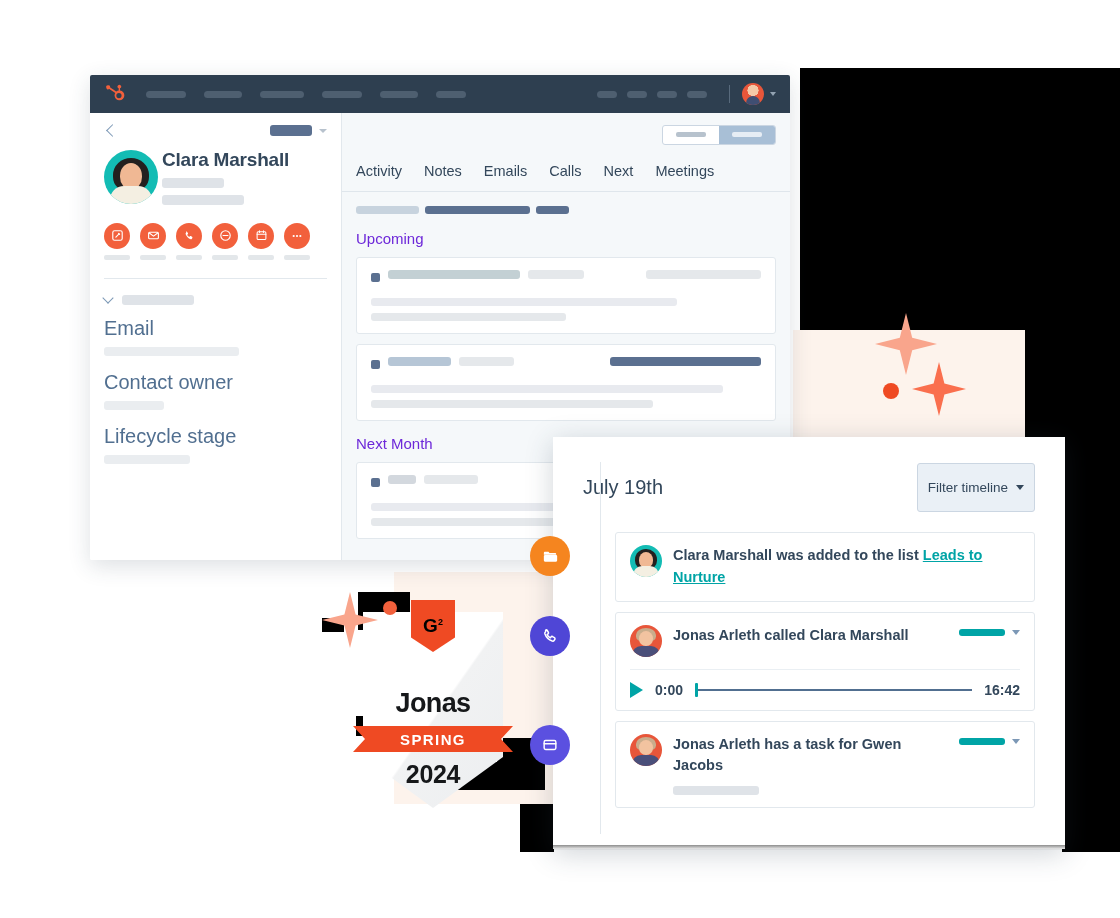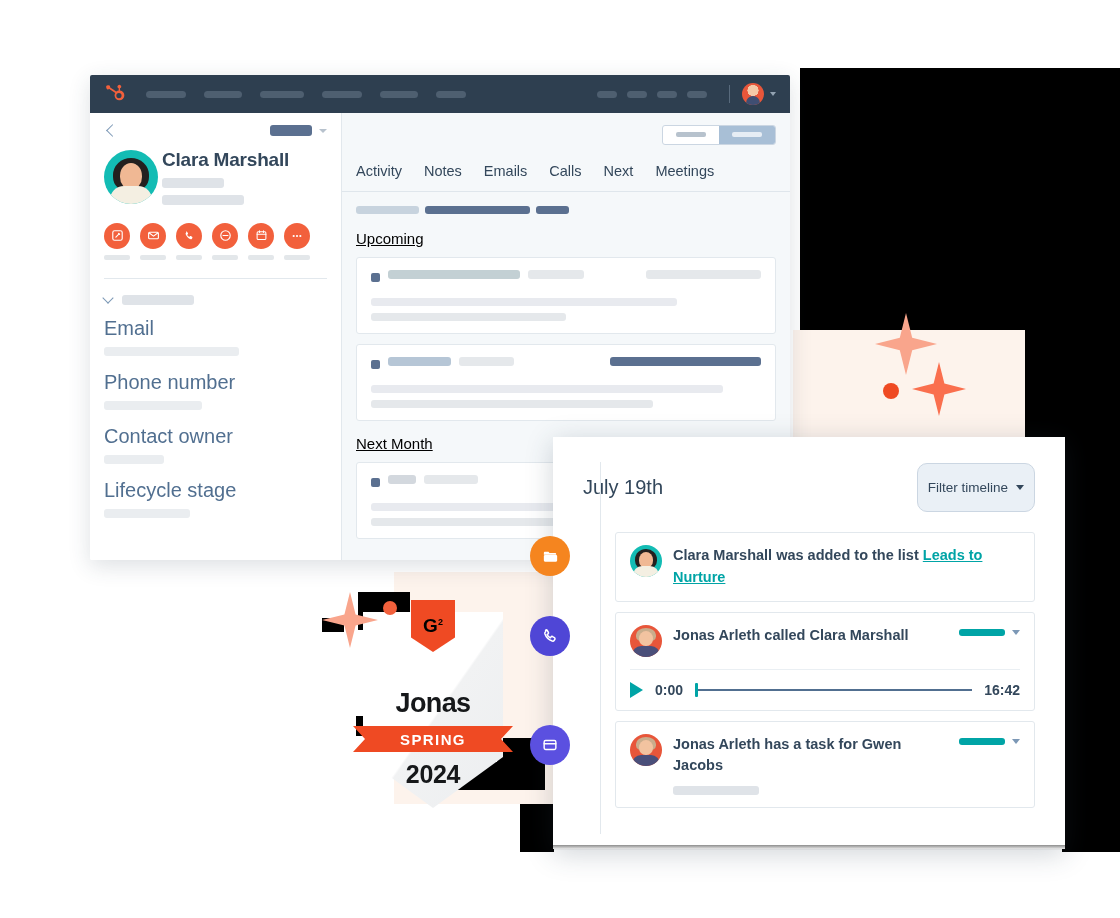--- a/index.html
+++ b/index.html
@@ -136,21 +136,21 @@
 
   .tabs {
     display: flex; gap: 22px; padding: 0 14px; border-bottom: 1px solid #dfe6ec; background: #f5f8fa;
   }
   .tab {
     font-size: 14.5px; color: #33475b; padding: 6px 0 12px 0; cursor: pointer; white-space: nowrap;
   }
   .rc-scroll { padding: 14px; overflow: hidden; }
   .chip-row { display: flex; gap: 6px; align-items: center; margin-bottom: 16px; }
   .chip { height: 8px; border-radius: 3px; }
-  .sec-title { font-size: 15px; color: #000000; margin-bottom: 10px; text-decoration: underline; }
+  .sec-title { font-size: 15px; color: #6d28d9; margin-bottom: 10px; }
   .act-card {
     background: #fff; border: 1px solid #e2e8ed; border-radius: 3px;
     padding: 12px 14px; margin-bottom: 10px;
   }
   .card-line1 { display: flex; align-items: center; gap: 8px; margin-bottom: 12px; }
   .dot-sq { width: 9px; height: 9px; border-radius: 2px; background: #5b7090; flex: 0 0 auto; }
   .card-line { border-radius: 3px; margin-bottom: 7px; }
 
   
   .g2-wrap { position: absolute; left: 363px; top: 612px; width: 140px; height: 196px; }
@@ -192,21 +192,21 @@
 
   
   .timeline-card {
     position: absolute; left: 553px; top: 437px; width: 512px; height: 412px;
     background: #ffffff; box-shadow: 0 5px 26px rgba(45,62,80,0.22);
     padding: 26px 30px 0 30px;
   }
   .tl-head { display: flex; align-items: center; margin-bottom: 20px; }
   .tl-date { font-size: 20px; color: #33475b; font-weight: 400; }
   .tl-filter {
-    margin-left: auto; background: #eaf0f6; border: 1px solid #cbd6e2; border-radius: 10px;
+    margin-left: auto; background: #eaf0f6; border: 1px solid #cbd6e2; border-radius: 3px;
     padding: 16px 10px; font-size: 13.5px; color: #33475b;
     display: flex; align-items: center; gap: 8px; cursor: pointer;
   }
   .tl-filter .caret {
     width: 0; height: 0;
     border-left: 4px solid transparent; border-right: 4px solid transparent;
     border-top: 5px solid #33475b;
   }
   .tl-rail { position: absolute; left: 600px; top: 462px; width: 1px; height: 372px; background: #e2e8ed; }
   .tl-row { display: flex; margin-bottom: 10px; position: relative; }
@@ -391,24 +391,20 @@
           <div class="props-head">
             <div class="down-chevron"></div>
             <span class="sk" style="width:72px;height:10px;"></span>
           </div>
 
           <div class="prop">
             <div class="prop-label">Email</div>
             <span class="sk-lt" style="width:135px;height:9px;"></span>
           </div>
           <div class="prop">
-            <div class="prop-label">Phone number</div>
-            <span class="sk-lt" style="width:98px;height:9px;"></span>
-          </div>
-          <div class="prop">
             <div class="prop-label">Contact owner</div>
             <span class="sk-lt" style="width:60px;height:9px;"></span>
           </div>
           <div class="prop">
             <div class="prop-label">Lifecycle stage</div>
             <span class="sk-lt" style="width:86px;height:9px;"></span>
           </div>
         </div>
       </div>
 

